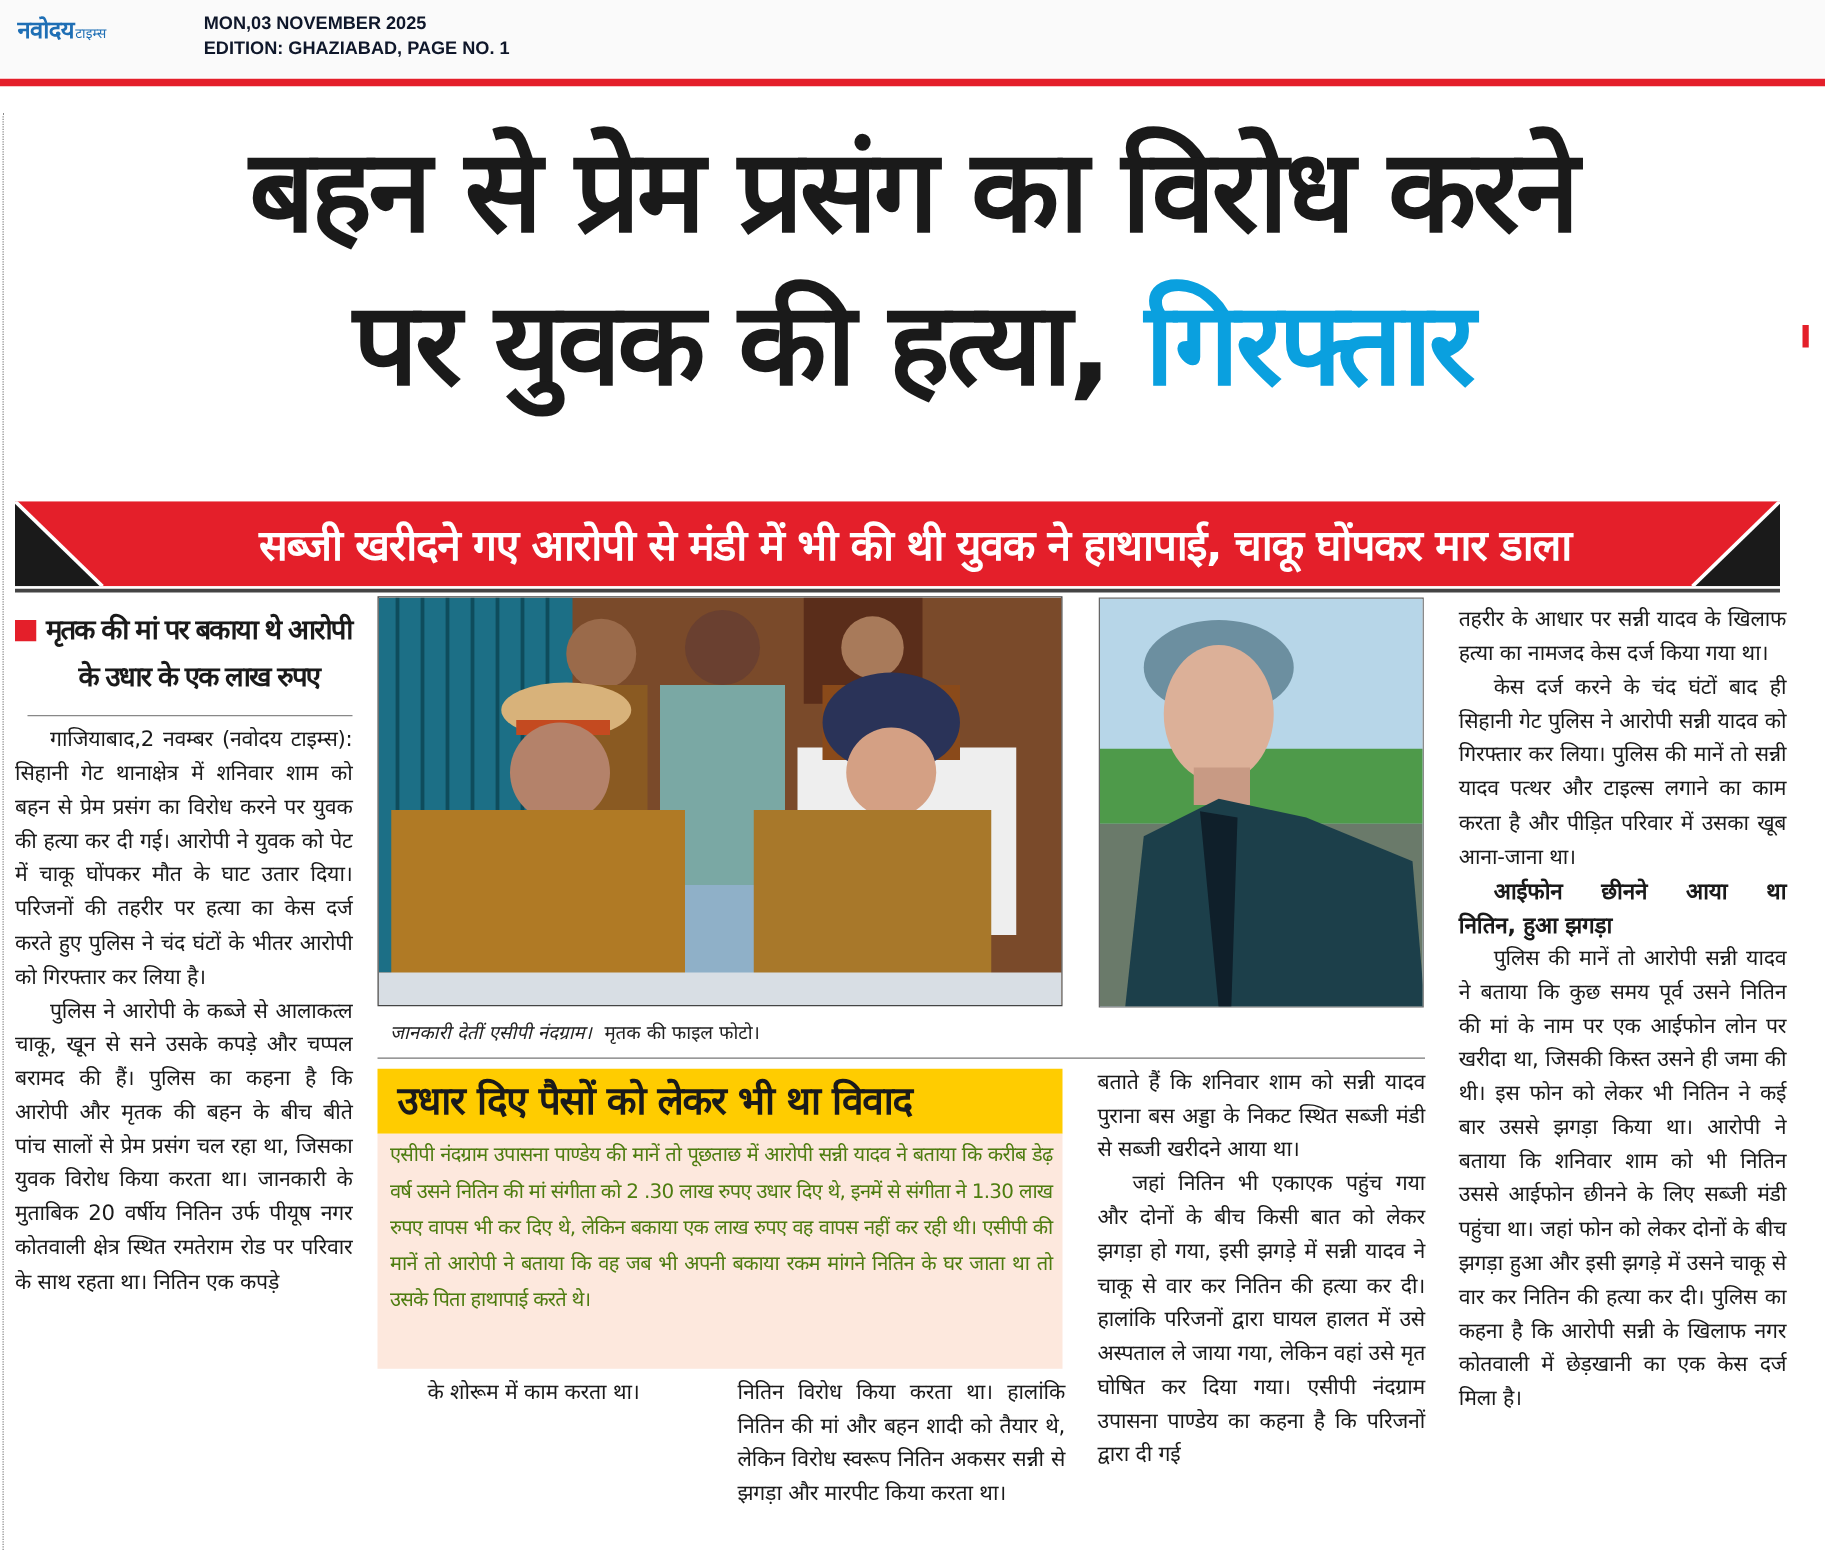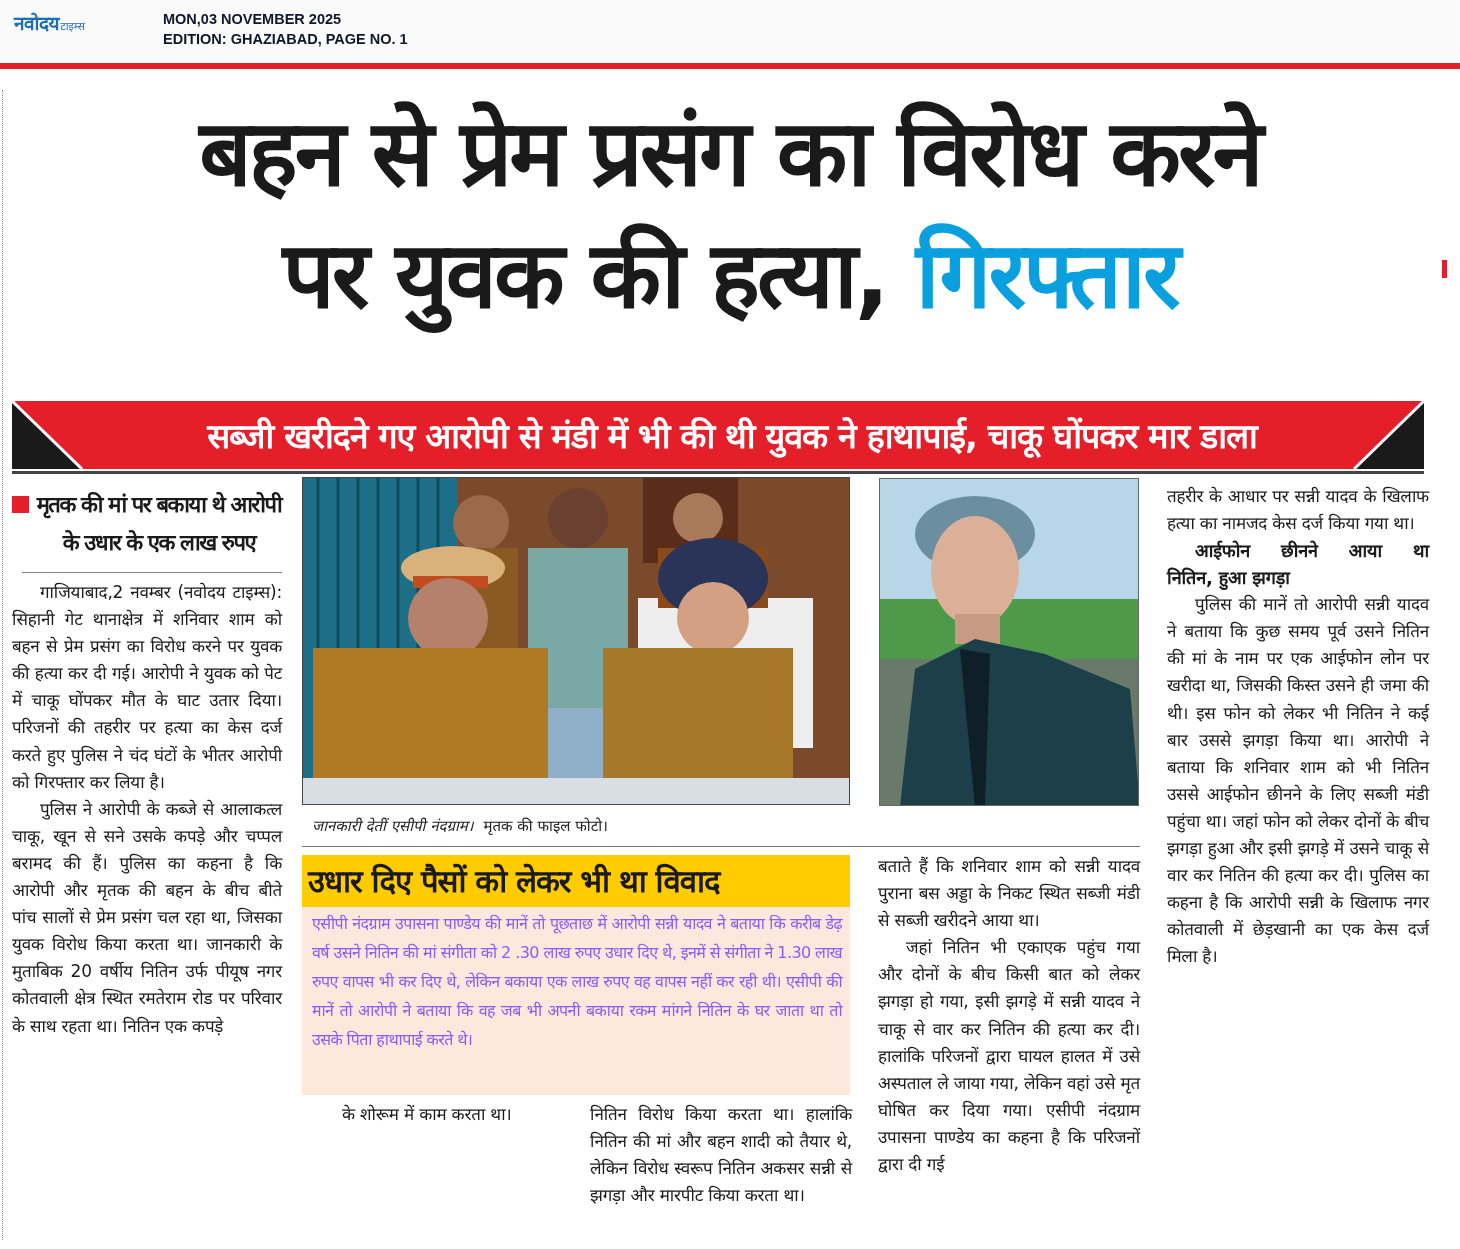--- a/index.html
+++ b/index.html
@@ -39,22 +39,22 @@
   .body-text p.noindent { text-indent: 0; }
 
   
   .photo1 { position: absolute; left: 302px; top: 477px; width: 548px; height: 328px; overflow: hidden; border: 1px solid #444; }
   .photo2 { position: absolute; left: 879px; top: 478px; width: 260px; height: 328px; overflow: hidden; border: 1px solid #666; }
   .caption { position: absolute; left: 312px; top: 815px; font-family: "DejaVu Sans", sans-serif; font-style: italic; font-size: 15px; color: #222; white-space: nowrap; }
   .caption span + span { margin-left: 10px; font-style: normal; }
   .caption-rule { position: absolute; left: 302px; top: 846px; width: 838px; height: 1px; background: #777; }
 
   
-  .ybox-title { position: absolute; left: 302px; top: 855px; width: 548px; height: 52px; background: #ffcc00; font-family: "DejaVu Sans", sans-serif; font-weight: bold; font-size: 31px; line-height: 52px; padding-left: 6px; color: #1a1a1a; white-space: nowrap; letter-spacing: -1px; }
-  .ybox-body { position: absolute; left: 302px; top: 907px; width: 548px; height: 188px; background: #fde8dd; padding: 2px 8px 0 10px; font-family: "DejaVu Sans", sans-serif; font-size: 16px; line-height: 29px; letter-spacing: -0.6px; color: #8b5cf6; text-align: justify; }
+  .ybox-title { position: absolute; left: 302px; top: 855px; width: 548px; height: 52px; background: #ffcc00; font-family: "DejaVu Sans", sans-serif; font-weight: bold; font-size: 31px; line-height: 52px; padding-left: 16px; color: #1a1a1a; white-space: nowrap; letter-spacing: -1px; }
+  .ybox-body { position: absolute; left: 302px; top: 907px; width: 548px; height: 188px; background: #fde8dd; padding: 2px 8px 0 10px; font-family: "DejaVu Sans", sans-serif; font-size: 16px; line-height: 29px; letter-spacing: -0.6px; color: #4d7c0f; text-align: justify; }
 
   .col2a { position: absolute; left: 302px; top: 1101px; width: 262px; margin-left: 40px; }
   .col2b { position: absolute; left: 590px; top: 1101px; width: 262px; }
   .col3 { position: absolute; left: 878px; top: 853px; width: 262px; }
   .col4 { position: absolute; left: 1167px; top: 483px; width: 262px; }
   .subhead { font-family: "DejaVu Sans", sans-serif; font-weight: bold; font-size: 18px; line-height: 27px; text-align: justify; text-align-last: justify; color: #1a1a1a; }
   .subhead.last { text-align-last: left; }
   .subhead.first { text-indent: 28px; }
 
   .right-edge { position: absolute; left: 1442px; top: 260px; width: 5px; height: 18px; background: #e41f2a; }
@@ -177,16 +177,17 @@
   <p class="noindent">नितिन विरोध किया करता था। हालांकि नितिन की मां और बहन शादी को तैयार थे, लेकिन विरोध स्वरूप नितिन अकसर सन्नी से झगड़ा और मारपीट किया करता था।</p>
 </div>
 
 <div class="col3 body-text">
   <p class="noindent">बताते हैं कि शनिवार शाम को सन्नी यादव पुराना बस अड्डा के निकट स्थित सब्जी मंडी से सब्जी खरीदने आया था।</p>
   <p>जहां नितिन भी एकाएक पहुंच गया और दोनों के बीच किसी बात को लेकर झगड़ा हो गया, इसी झगड़े में सन्नी यादव ने चाकू से वार कर नितिन की हत्या कर दी। हालांकि परिजनों द्वारा घायल हालत में उसे अस्पताल ले जाया गया, लेकिन वहां उसे मृत घोषित कर दिया गया। एसीपी नंदग्राम उपासना पाण्डेय का कहना है कि परिजनों द्वारा दी गई</p>
 </div>
 
 <div class="col4 body-text">
   <p class="noindent">तहरीर के आधार पर सन्नी यादव के खिलाफ हत्या का नामजद केस दर्ज किया गया था।</p>
+  <p>केस दर्ज करने के चंद घंटों बाद ही सिहानी गेट पुलिस ने आरोपी सन्नी यादव को गिरफ्तार कर लिया। पुलिस की मानें तो सन्नी यादव पत्थर और टाइल्स लगाने का काम करता है और पीड़ित परिवार में उसका खूब आना-जाना था।</p>
   <div class="subhead first">आईफोन छीनने आया था</div>
   <div class="subhead last">नितिन, हुआ झगड़ा</div>
   <p>पुलिस की मानें तो आरोपी सन्नी यादव ने बताया कि कुछ समय पूर्व उसने नितिन की मां के नाम पर एक आईफोन लोन पर खरीदा था, जिसकी किस्त उसने ही जमा की थी। इस फोन को लेकर भी नितिन ने कई बार उससे झगड़ा किया था। आरोपी ने बताया कि शनिवार शाम को भी नितिन उससे आईफोन छीनने के लिए सब्जी मंडी पहुंचा था। जहां फोन को लेकर दोनों के बीच झगड़ा हुआ और इसी झगड़े में उसने चाकू से वार कर नितिन की हत्या कर दी। पुलिस का कहना है कि आरोपी सन्नी के खिलाफ नगर कोतवाली में छेड़खानी का एक केस दर्ज मिला है।</p>
 </div>
 
 </body></html>

